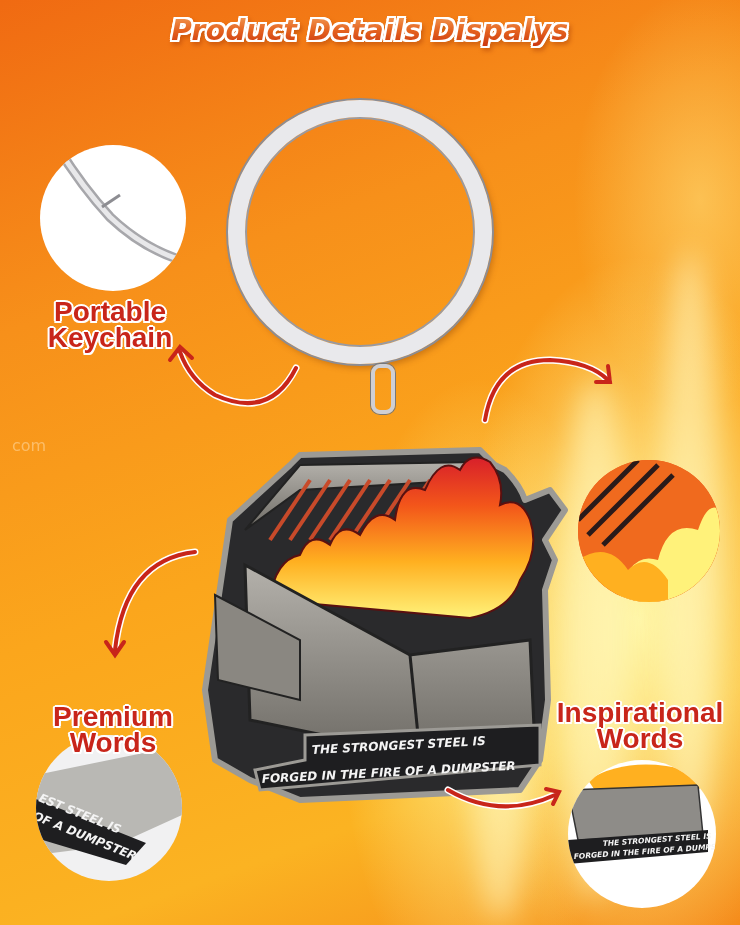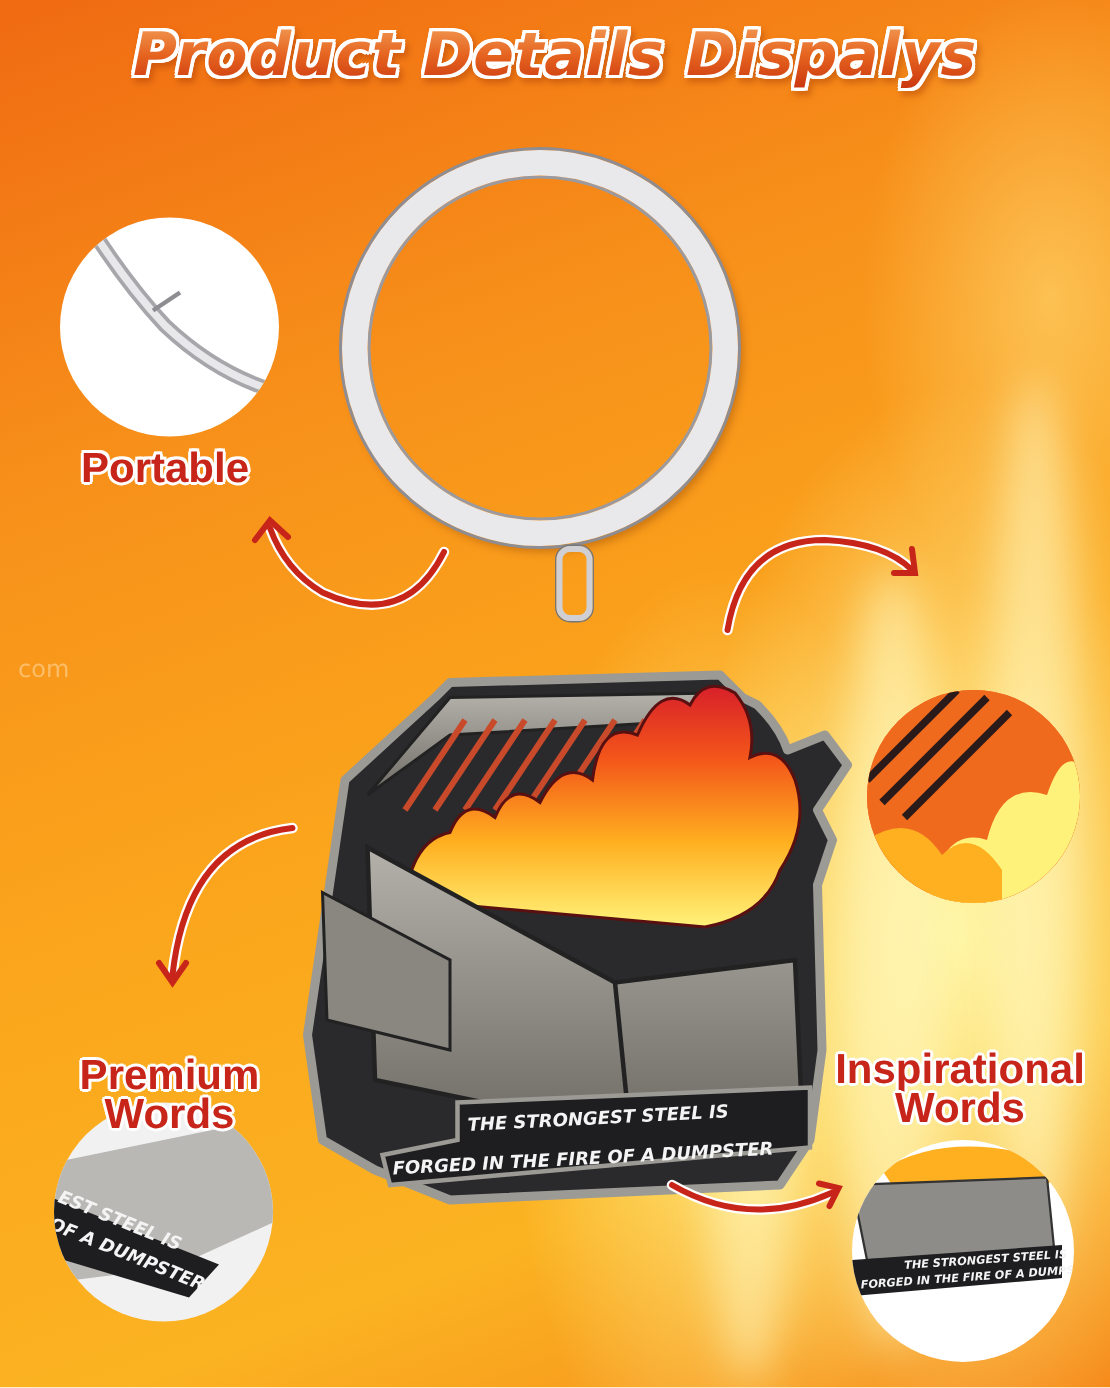--- a/index.html
+++ b/index.html
@@ -5,21 +5,21 @@
   html,body{margin:0;padding:0;}
   body{width:740px;height:925px;overflow:hidden;font-family:"DejaVu Sans",sans-serif;}
   .canvas{position:relative;width:740px;height:925px;overflow:hidden;
     background:
       radial-gradient(ellipse 260px 520px at 640px 620px, rgba(255,250,170,0.95), rgba(255,230,90,0) 70%),
       radial-gradient(ellipse 200px 460px at 480px 700px, rgba(255,245,150,0.75), rgba(255,220,80,0) 70%),
       radial-gradient(ellipse 180px 300px at 700px 200px, rgba(255,220,120,0.6), rgba(255,200,60,0) 70%),
       linear-gradient(160deg,#f06a12 0%,#f7901a 28%,#fba61c 55%,#fbb322 80%,#f58a1a 100%);}
   .flame-streak{position:absolute;border-radius:50%;filter:blur(14px);background:rgba(255,252,200,0.55);}
   .title{position:absolute;left:0;top:14px;width:740px;text-align:center;
-    font-family:"DejaVu Sans",sans-serif;font-weight:bold;font-style:italic;font-size:40px;letter-spacing:0.5px;
+    font-family:"DejaVu Sans",sans-serif;font-weight:bold;font-style:italic;font-size:28px;letter-spacing:0.5px;
     color:#e2561a;
     background:linear-gradient(180deg,#f3a05a 0%,#e5631f 50%,#c9340e 100%);
     -webkit-background-clip:text;background-clip:text;-webkit-text-fill-color:transparent;
     -webkit-text-stroke:0;
     filter:drop-shadow(0 0 0 #fff) drop-shadow(2px 0 0 #fff) drop-shadow(-2px 0 0 #fff) drop-shadow(0 2px 0 #fff) drop-shadow(0 -2px 0 #fff) drop-shadow(2px 3px 2px rgba(150,40,0,0.35));}
   .label{position:absolute;text-align:center;font-family:"Liberation Sans",sans-serif;font-weight:bold;font-size:28px;line-height:26px;color:#c8251a;
     text-shadow:2px 0 0 #fff,-2px 0 0 #fff,0 2px 0 #fff,0 -2px 0 #fff,1.5px 1.5px 0 #fff,-1.5px -1.5px 0 #fff,1.5px -1.5px 0 #fff,-1.5px 1.5px 0 #fff;}
   .detail{position:absolute;border-radius:50%;overflow:hidden;background:#fff;}
   .ring{position:absolute;left:228px;top:100px;width:232px;width:230px;height:230px;border-radius:50%;
     border:17px solid #e9e9ec;box-shadow:inset 0 0 0 2px #9a9aa0,0 0 0 2px #8d8d93,3px 4px 6px rgba(120,50,0,0.35);}
@@ -85,20 +85,21 @@
 
   <div class="detail" style="left:40px;top:145px;width:146px;height:146px;">
     <svg width="146" height="146" style="left:0;top:0;">
       <path d="M10 -10 Q40 40 70 72 Q110 110 160 120" stroke="#a7a7ab" stroke-width="10" fill="none"></path>
       <path d="M10 -10 Q40 40 70 72 Q110 110 160 120" stroke="#e8e8ea" stroke-width="5" fill="none"></path>
       <path d="M62 62 L80 50" stroke="#8d8d92" stroke-width="3"></path>
     </svg>
   </div>
   <div class="label" style="left:30px;top:299px;width:160px;">
     <div>Portable</div>
+    <div>Keychain</div>
   </div>
 
   <div class="detail" style="left:578px;top:460px;width:142px;height:142px;background:#e85a20;">
     <svg width="142" height="142" style="left:0;top:0;">
       <rect width="142" height="142" fill="#f06a1e"></rect>
       <g stroke="#2a1a1a" stroke-width="5">
           <line x1="0" y1="60" x2="60" y2="0"></line>
           <line x1="10" y1="75" x2="80" y2="5"></line>
           <line x1="25" y1="85" x2="95" y2="15"></line>
         </g>

